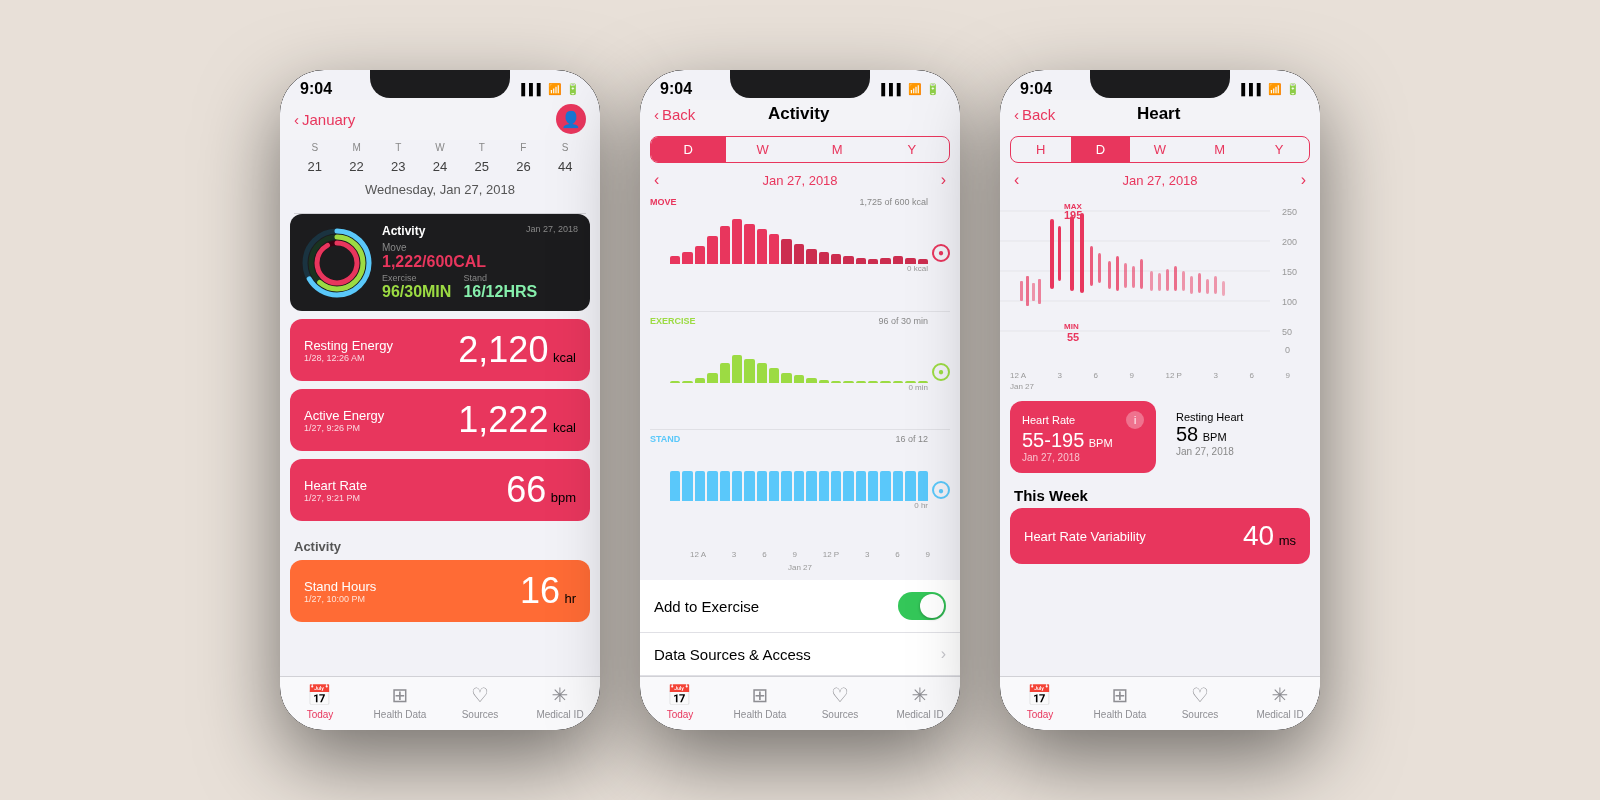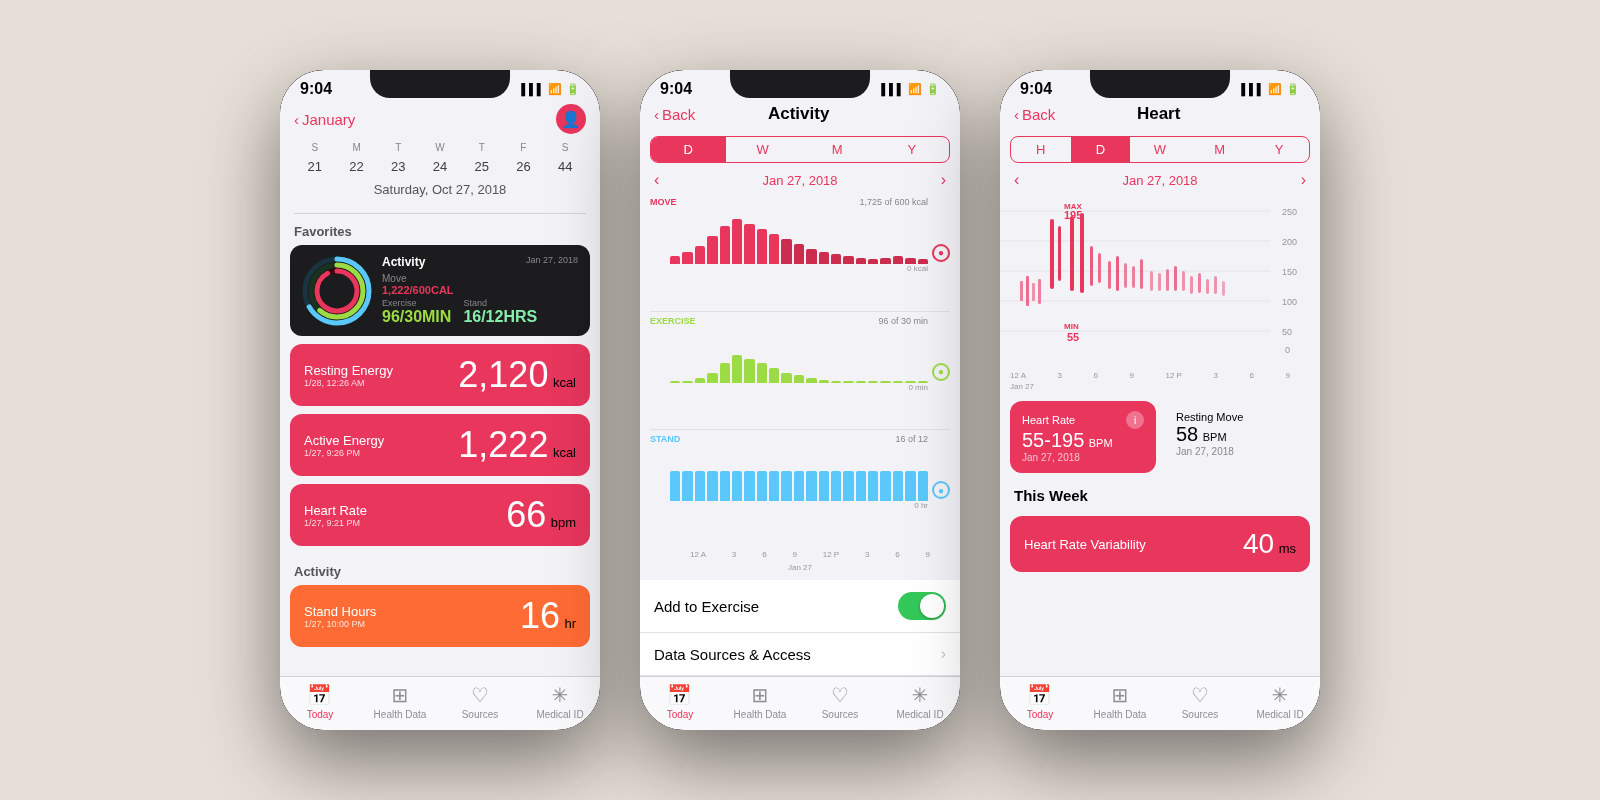--- a/index.html
+++ b/index.html
@@ -118,21 +118,21 @@
     .activity-card {
       background: #1c1c1e;
       border-radius: 12px;
       margin: 0 10px 8px;
       padding: 10px 12px;
       display: flex;
       align-items: center;
       gap: 10px;
     }
     .ring-stats { flex: 1; }
-    .ring-stat-move { color: #e8365d; font-weight: 700; font-size: 11px; }
+    .ring-stat-move { color: #e8365d; font-weight: 700; font-size: 16px; }
     .ring-stat-exercise { color: #9cdb43; font-weight: 700; }
     .ring-stat-stand { color: #86efac; font-weight: 700; }
     
     .health-tile {
       background: #e8365d;
       border-radius: 12px;
       margin: 0 10px 8px;
       padding: 10px 14px;
       display: flex;
       justify-content: space-between;
@@ -297,21 +297,21 @@
     }
     .heart-stat-label { font-size: 11px; font-weight: 500; }
     .heart-stat-value { font-size: 20px; font-weight: 300; }
     .heart-stat-unit { font-size: 11px; }
     .heart-stat-date { font-size: 10px; color: rgba(255,255,255,0.7); }
     .heart-stat-date.dark { color: #888; }
     .this-week { font-size: 15px; font-weight: 600; color: #000; padding: 8px 14px 4px; }
     .hrv-card {
       background: #e8365d;
       border-radius: 12px;
-      margin: 8px 10px;
+      margin: 0 10px;
       padding: 12px 14px;
       display: flex;
       justify-content: space-between;
       align-items: center;
     }
     .hrv-label { color: #fff; font-size: 13px; font-weight: 500; }
     .hrv-value { color: #fff; font-size: 28px; font-weight: 300; }
     .hrv-unit { font-size: 13px; }
     
     .ring-svg { width: 70px; height: 70px; }
@@ -374,26 +374,25 @@
           <div class="cal-day">21</div>
           <div class="cal-day">22</div>
           <div class="cal-day">23</div>
           <div class="cal-day">24</div>
           <div class="cal-day">25</div>
           <div class="cal-day">26</div>
           <div class="cal-day">
               <div class="today">44</div>
             </div>
         </div>
-        <div class="date-label">Saturday, Oct 27, 2018</div>
+        <div class="date-label">Wednesday, Jan 27, 2018</div>
       </div>
       <div class="divider"></div>
 
       <div class="content" style="overflow-y:auto;">
-        <div class="section-header">Favorites</div>
 
         <div class="activity-card">
           <svg class="ring-svg" viewBox="0 0 70 70">
 
             <circle cx="35" cy="35" r="32" fill="none" stroke="#1a3340" stroke-width="5"></circle>
             <circle cx="35" cy="35" r="32" fill="none" stroke="#5ac8fa" stroke-width="5" stroke-dasharray="134 67" stroke-linecap="round" transform="rotate(-90 35 35)"></circle>
 
             <circle cx="35" cy="35" r="26" fill="none" stroke="#1a3320" stroke-width="5"></circle>
             <circle cx="35" cy="35" r="26" fill="none" stroke="#9cdb43" stroke-width="5" stroke-dasharray="100 63" stroke-linecap="round" transform="rotate(-90 35 35)"></circle>
 
@@ -768,21 +767,21 @@
             <div class="heart-stat-label">Heart Rate</div>
             <div style="background:rgba(255,255,255,0.3);border-radius:50%;width:18px;height:18px;display:flex;align-items:center;justify-content:center;font-size:10px;color:#fff;">i</div>
           </div>
           <div>
             <span class="heart-stat-value">55-195</span>
             <span class="heart-stat-unit">BPM</span>
           </div>
           <div class="heart-stat-date">Jan 27, 2018</div>
         </div>
         <div class="heart-stat-card gray">
-          <div class="heart-stat-label">Resting Move</div>
+          <div class="heart-stat-label">Resting Heart</div>
           <div>
             <span class="heart-stat-value">58</span>
             <span class="heart-stat-unit" style="font-size:11px;">BPM</span>
           </div>
           <div class="heart-stat-date dark">Jan 27, 2018</div>
         </div>
       </div>
 
       <div class="this-week">This Week</div>
       <div class="hrv-card">

